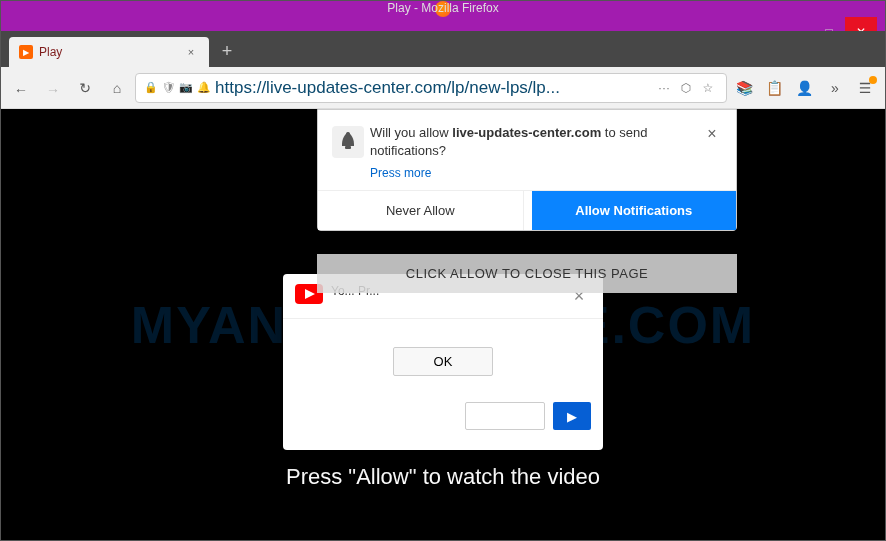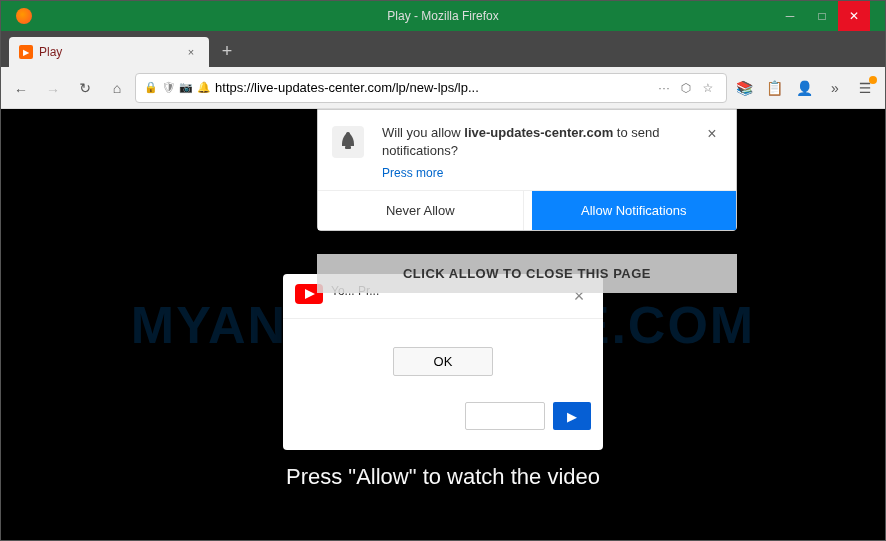--- a/index.html
+++ b/index.html
@@ -16,27 +16,28 @@
     .browser-window {
       width: 886px;
       height: 541px;
       display: flex;
       flex-direction: column;
       border: 1px solid #555;
     }
 
     
     .title-bar {
-      background: #15803d;
+      background: #a21caf;
       height: 30px;
       display: flex;
       align-items: center;
       justify-content: space-between;
-      padding: 0 15px;
+      padding: 0 8px;
       flex-shrink: 0;
+      flex-direction: column;
     }
     .title-bar-left {
       display: flex;
       align-items: center;
       gap: 4px;
     }
     .title-bar-title {
       color: #ddd;
       font-size: 12px;
       flex: 1;
@@ -161,22 +162,22 @@
       display: flex;
       align-items: center;
       padding: 0 8px;
       gap: 4px;
     }
     .address-bar-icon {
       font-size: 11px;
       color: #888;
     }
     .address-text {
-      font-size: 13px;
-      color: #000000;
+      font-size: 17px;
+      color: #0c4a6e;
       flex: 1;
     }
     .address-bar-actions {
       display: flex;
       gap: 2px;
     }
     .addr-icon-btn {
       width: 20px;
       height: 20px;
       display: flex;
@@ -261,21 +262,21 @@
       background: white;
       border: 1px solid #ccc;
       border-radius: 0 0 4px 4px;
       box-shadow: 0 4px 12px rgba(0,0,0,0.3);
       z-index: 10;
     }
     .notif-popup-header {
       display: flex;
       align-items: flex-start;
       padding: 14px 14px 10px 14px;
-      gap: 18px;
+      gap: 6px;
     }
     .notif-icon {
       width: 32px;
       height: 32px;
       flex-shrink: 0;
       margin-top: 2px;
     }
     .notif-text {
       flex: 1;
     }
@@ -324,35 +325,35 @@
     }
     .notif-btn-allow {
       flex: 1;
       padding: 12px;
       text-align: center;
       background: #0a84ff;
       border: none;
       font-size: 13px;
       color: white;
       cursor: pointer;
-      font-weight: 400;
+      font-weight: 700;
     }
 
     
     .click-allow-overlay {
       position: absolute;
       top: 145px;
       left: 50%;
       transform: translateX(-30%);
       width: 420px;
       background: rgba(220,220,220,0.85);
       text-align: center;
       padding: 12px;
       font-size: 13px;
-      font-weight: bold;
+      font-weight: normal;
       color: #333;
       letter-spacing: 0.5px;
       z-index: 9;
     }
 
     
     .modal-overlay {
       position: absolute;
       top: 165px;
       left: 50%;

